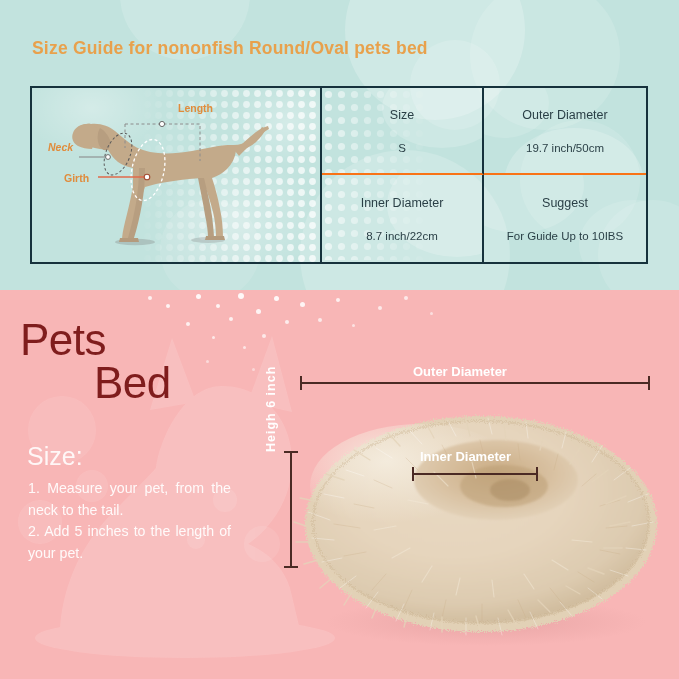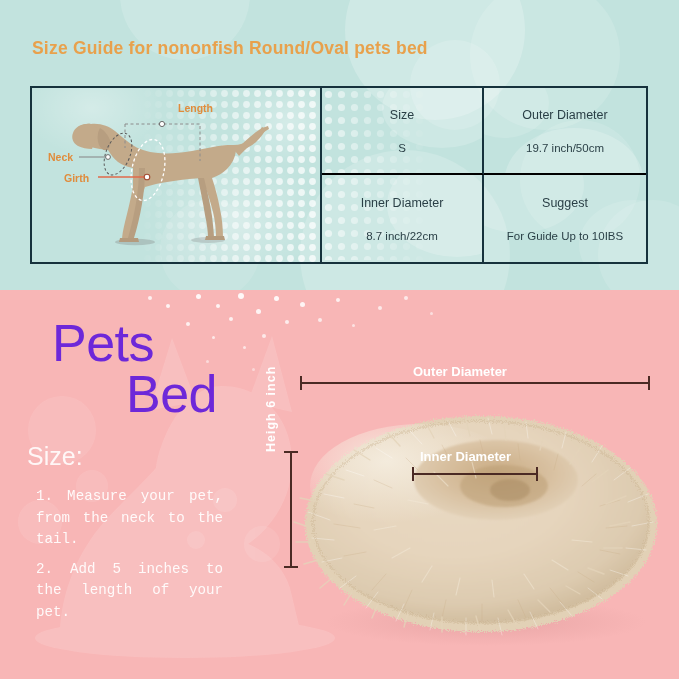--- a/index.html
+++ b/index.html
@@ -73,21 +73,21 @@
     position: relative;
     display: flex;
     flex-direction: column;
     align-items: center;
     justify-content: center;
     gap: 20px;
     box-sizing: border-box;
     overflow: hidden;
   }
   .cell.rb { border-right: 2px solid #16323c; }
-  .cell.bb { border-bottom: 2px solid #000000; }
+  .cell.bb { border-bottom: 2px solid #f97316; }
   .cell-head {
     font-size: 12.5px;
     color: #2a3f46;
     position: relative;
     z-index: 2;
   }
   .cell-val {
     font-size: 11.5px;
     color: #2a3f46;
     position: relative;
@@ -103,46 +103,46 @@
   }
   .dog-label {
     position: absolute;
     font-size: 10.5px;
     font-weight: bold;
     color: #e08c3c;
     white-space: nowrap;
     z-index: 4;
   }
   .lab-length { left: 146px; top: 14px; }
-  .lab-neck   { left: 16px;  top: 63px; }
+  .lab-neck   { left: 16px;  top: 53px; font-style: italic; }
   .lab-girth  { left: 32px;  top: 84px; }
 
   
   .pink-section {
     position: absolute;
     left: 0; top: 290px;
     width: 679px;
     height: 389px;
     background: #f8b6b6;
     overflow: hidden;
   }
   .confetti {
     position: absolute;
     border-radius: 50%;
     background: #ffffff;
     pointer-events: none;
   }
 
   .pets-title {
     position: absolute;
-    left: 52px;
+    left: 20px;
     top: 28px;
-    font-size: 52px;
+    font-size: 44px;
     font-weight: normal;
-    color: #6d28d9;
+    color: #7f1d1d;
     line-height: 0.98;
     letter-spacing: -0.5px;
     z-index: 5;
   }
   .pets-line2 {
     display: block;
     padding-left: 74px;
   }
 
   .tips-head {
@@ -157,21 +157,21 @@
     position: absolute;
     left: 28px;
     top: 188px;
     width: 203px;
     font-size: 14.2px;
     line-height: 1.52;
     color: rgba(255,255,255,0.92);
     text-align: justify;
     z-index: 5;
   }
-  .tips-body p { margin: 8px; font-family: Liberation Mono, monospace; }
+  .tips-body p { margin: 0; }
 
   
   .bed-photo {
     position: absolute;
     left: 300px;
     top: 118px;
     width: 362px;
     height: 242px;
     z-index: 2;
   }

